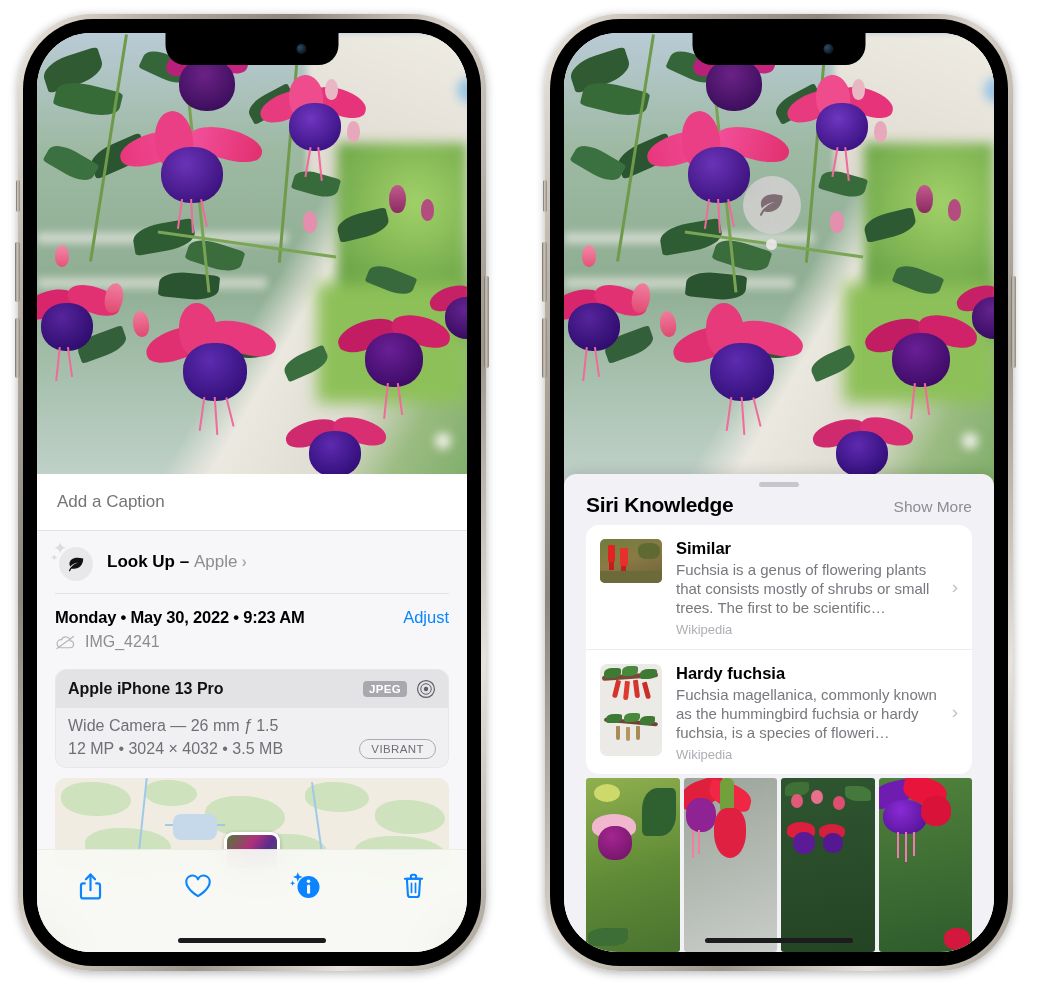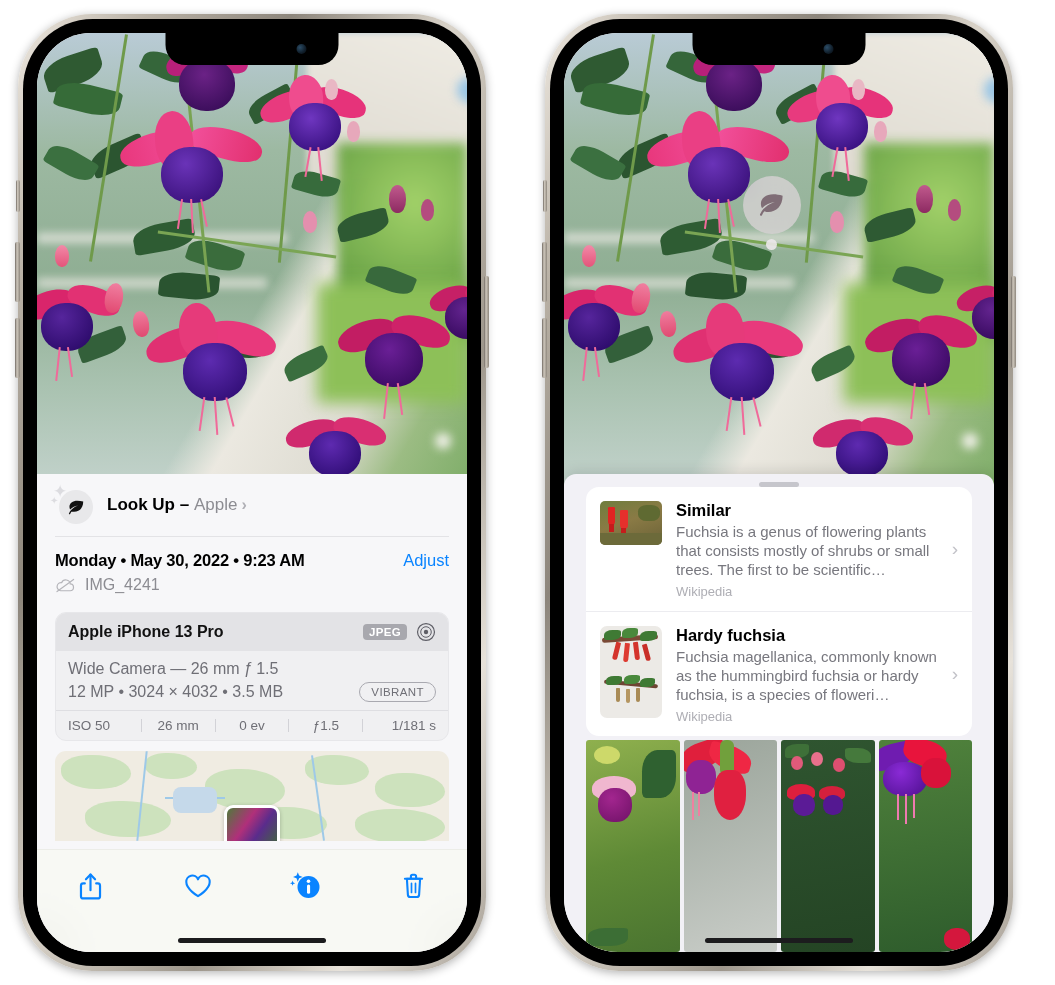--- a/index.html
+++ b/index.html
@@ -342,20 +342,23 @@
         <div class="blurdot" style="left:420px;top:44px;width:26px;height:26px;background:#7ab9e8;opacity:.7;"></div>
 
         <div class="notch">
 
           <div class="front-cam"></div>
         </div>
       </div>
 
       <div class="infosheet">
 
+        <div class="caption-row">
+          <input class="caption-ph" style="border: none; outline: none; background: transparent; width: 100%; font-family: inherit;" placeholder="Add a Caption">
+        </div>
 
         <div class="lookup-row">
           <div class="lookup-icon-wrap">
             <span class="spark a">✦</span>
             <span class="spark b">✦</span>
             <div class="lookup-circle">
               <svg width="19" height="19" viewBox="0 0 24 24">
                   <path d="M20.5 4.5c0 8-5 13-11.5 13-2 0-3.4-.5-4.4-1.2C7 13 10 11 14.2 9.6 10.4 10 6.8 11.6 4 14.6c-.6-1-.9-2.2-.9-3.5C3.1 6.6 7.2 3.4 13 3.4c2.6 0 4.9.5 7.5 1.1z" fill="#111"></path>
                   <path d="M3.2 19.8c.7-1.6 1.6-3 2.7-4.2" stroke="#111" stroke-width="1.6" fill="none" stroke-linecap="round"></path>
                 </svg>
@@ -396,31 +399,20 @@
                   </svg>
               </span>
             </span>
           </div>
           <div class="exif-body">
             <div class="exif-l1">Wide Camera — 26 mm ƒ 1.5</div>
             <div class="exif-l2row">
               <span class="exif-l2">12 MP • 3024 × 4032 • 3.5 MB</span>
               <span class="pill-vibrant">VIBRANT</span>
             </div>
-          </div>
-          <div class="exif-foot">
-            <span class="cell">ISO 50</span>
-            <span class="vsep"></span>
-            <span class="cell">26 mm</span>
-            <span class="vsep"></span>
-            <span class="cell">0 ev</span>
-            <span class="vsep"></span>
-            <span class="cell">ƒ1.5</span>
-            <span class="vsep"></span>
-            <span class="cell">1/181 s</span>
           </div>
         </div>
 
         <div class="mapcard">
           <div class="mapblob" style="left:6px;top:4px;width:70px;height:34px;"></div>
           <div class="mapblob" style="left:90px;top:2px;width:52px;height:26px;"></div>
           <div class="mapblob" style="left:150px;top:18px;width:80px;height:40px;"></div>
           <div class="mapblob" style="left:250px;top:4px;width:64px;height:30px;"></div>
           <div class="mapblob" style="left:320px;top:22px;width:70px;height:34px;"></div>
           <div class="mapblob" style="left:30px;top:50px;width:86px;height:36px;"></div>
@@ -587,20 +579,24 @@
         <div class="notch">
 
           <div class="front-cam"></div>
         </div>
       </div>
 
       <div class="resultsheet">
         <div class="grabber"></div>
 
 
+        <div class="sec-head">
+          <span class="sec-title">Siri Knowledge</span>
+          <span class="sec-more">Show More</span>
+        </div>
 
         <div class="card">
           <div class="kitem">
             <div class="kthumb a">
               <div style="position:absolute;left:8px;top:6px;width:7px;height:18px;background:#e02322;border-radius:2px 2px 6px 6px;"></div>
               <div style="position:absolute;left:20px;top:9px;width:8px;height:19px;background:#e6302c;border-radius:2px 2px 6px 6px;"></div>
               <div style="position:absolute;left:9px;top:23px;width:5px;height:8px;background:#c51c1c;"></div>
               <div style="position:absolute;left:21px;top:27px;width:5px;height:8px;background:#c51c1c;"></div>
               <div style="position:absolute;right:2px;top:4px;width:22px;height:16px;background:#5f6a32;border-radius:40%;"></div>
               <div style="position:absolute;left:0;bottom:0;width:100%;height:12px;background:#6c6a3a;"></div>

